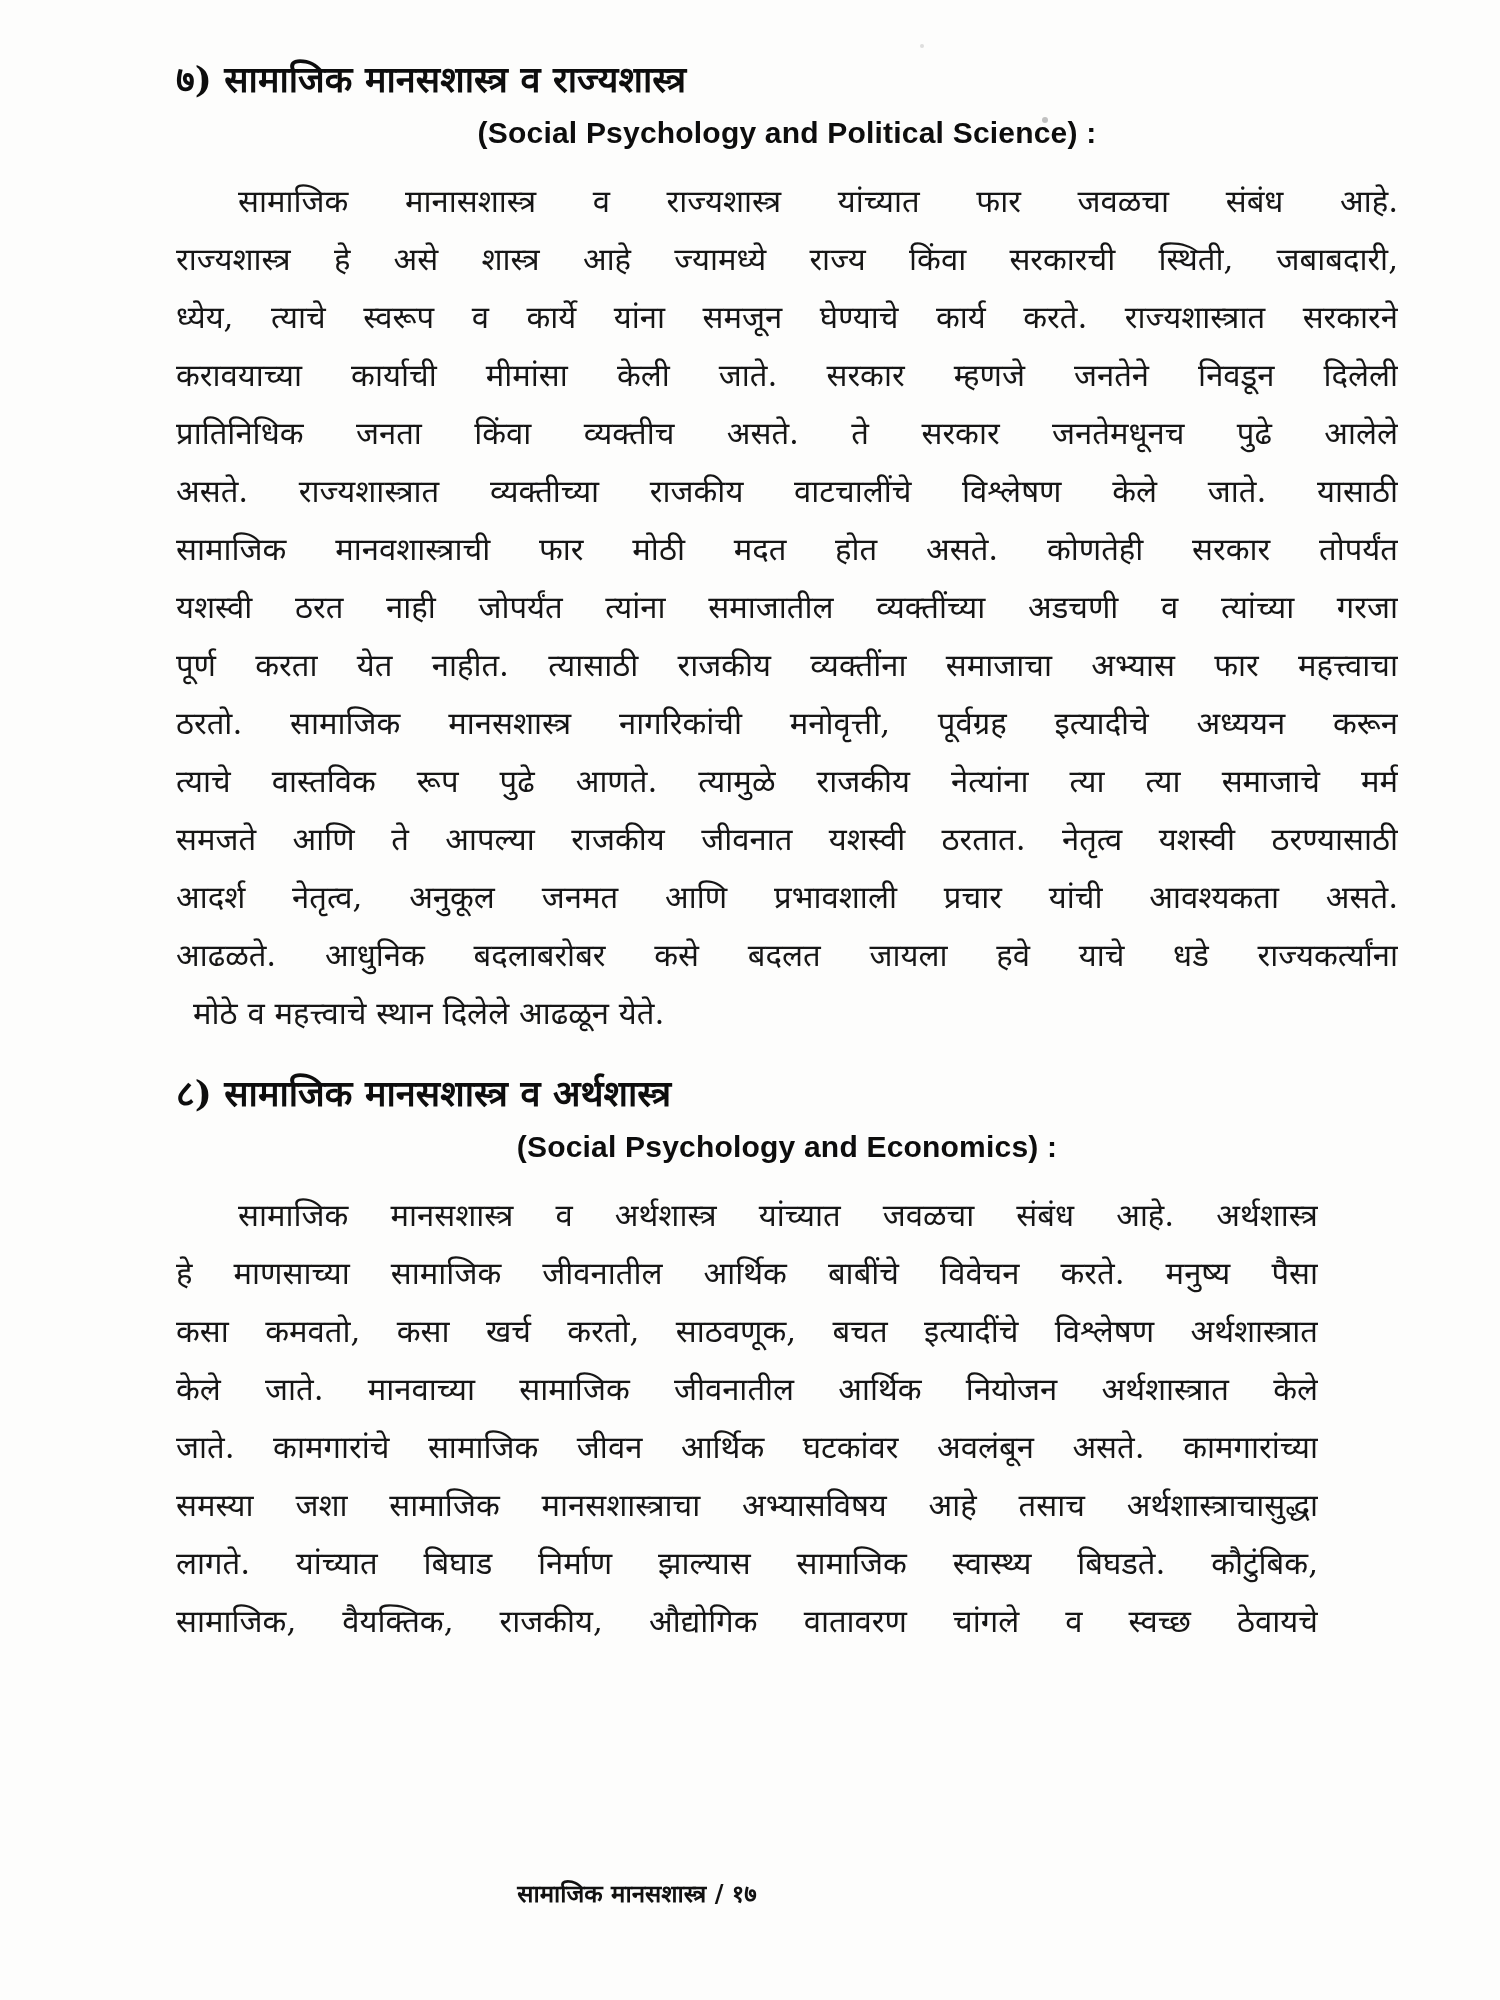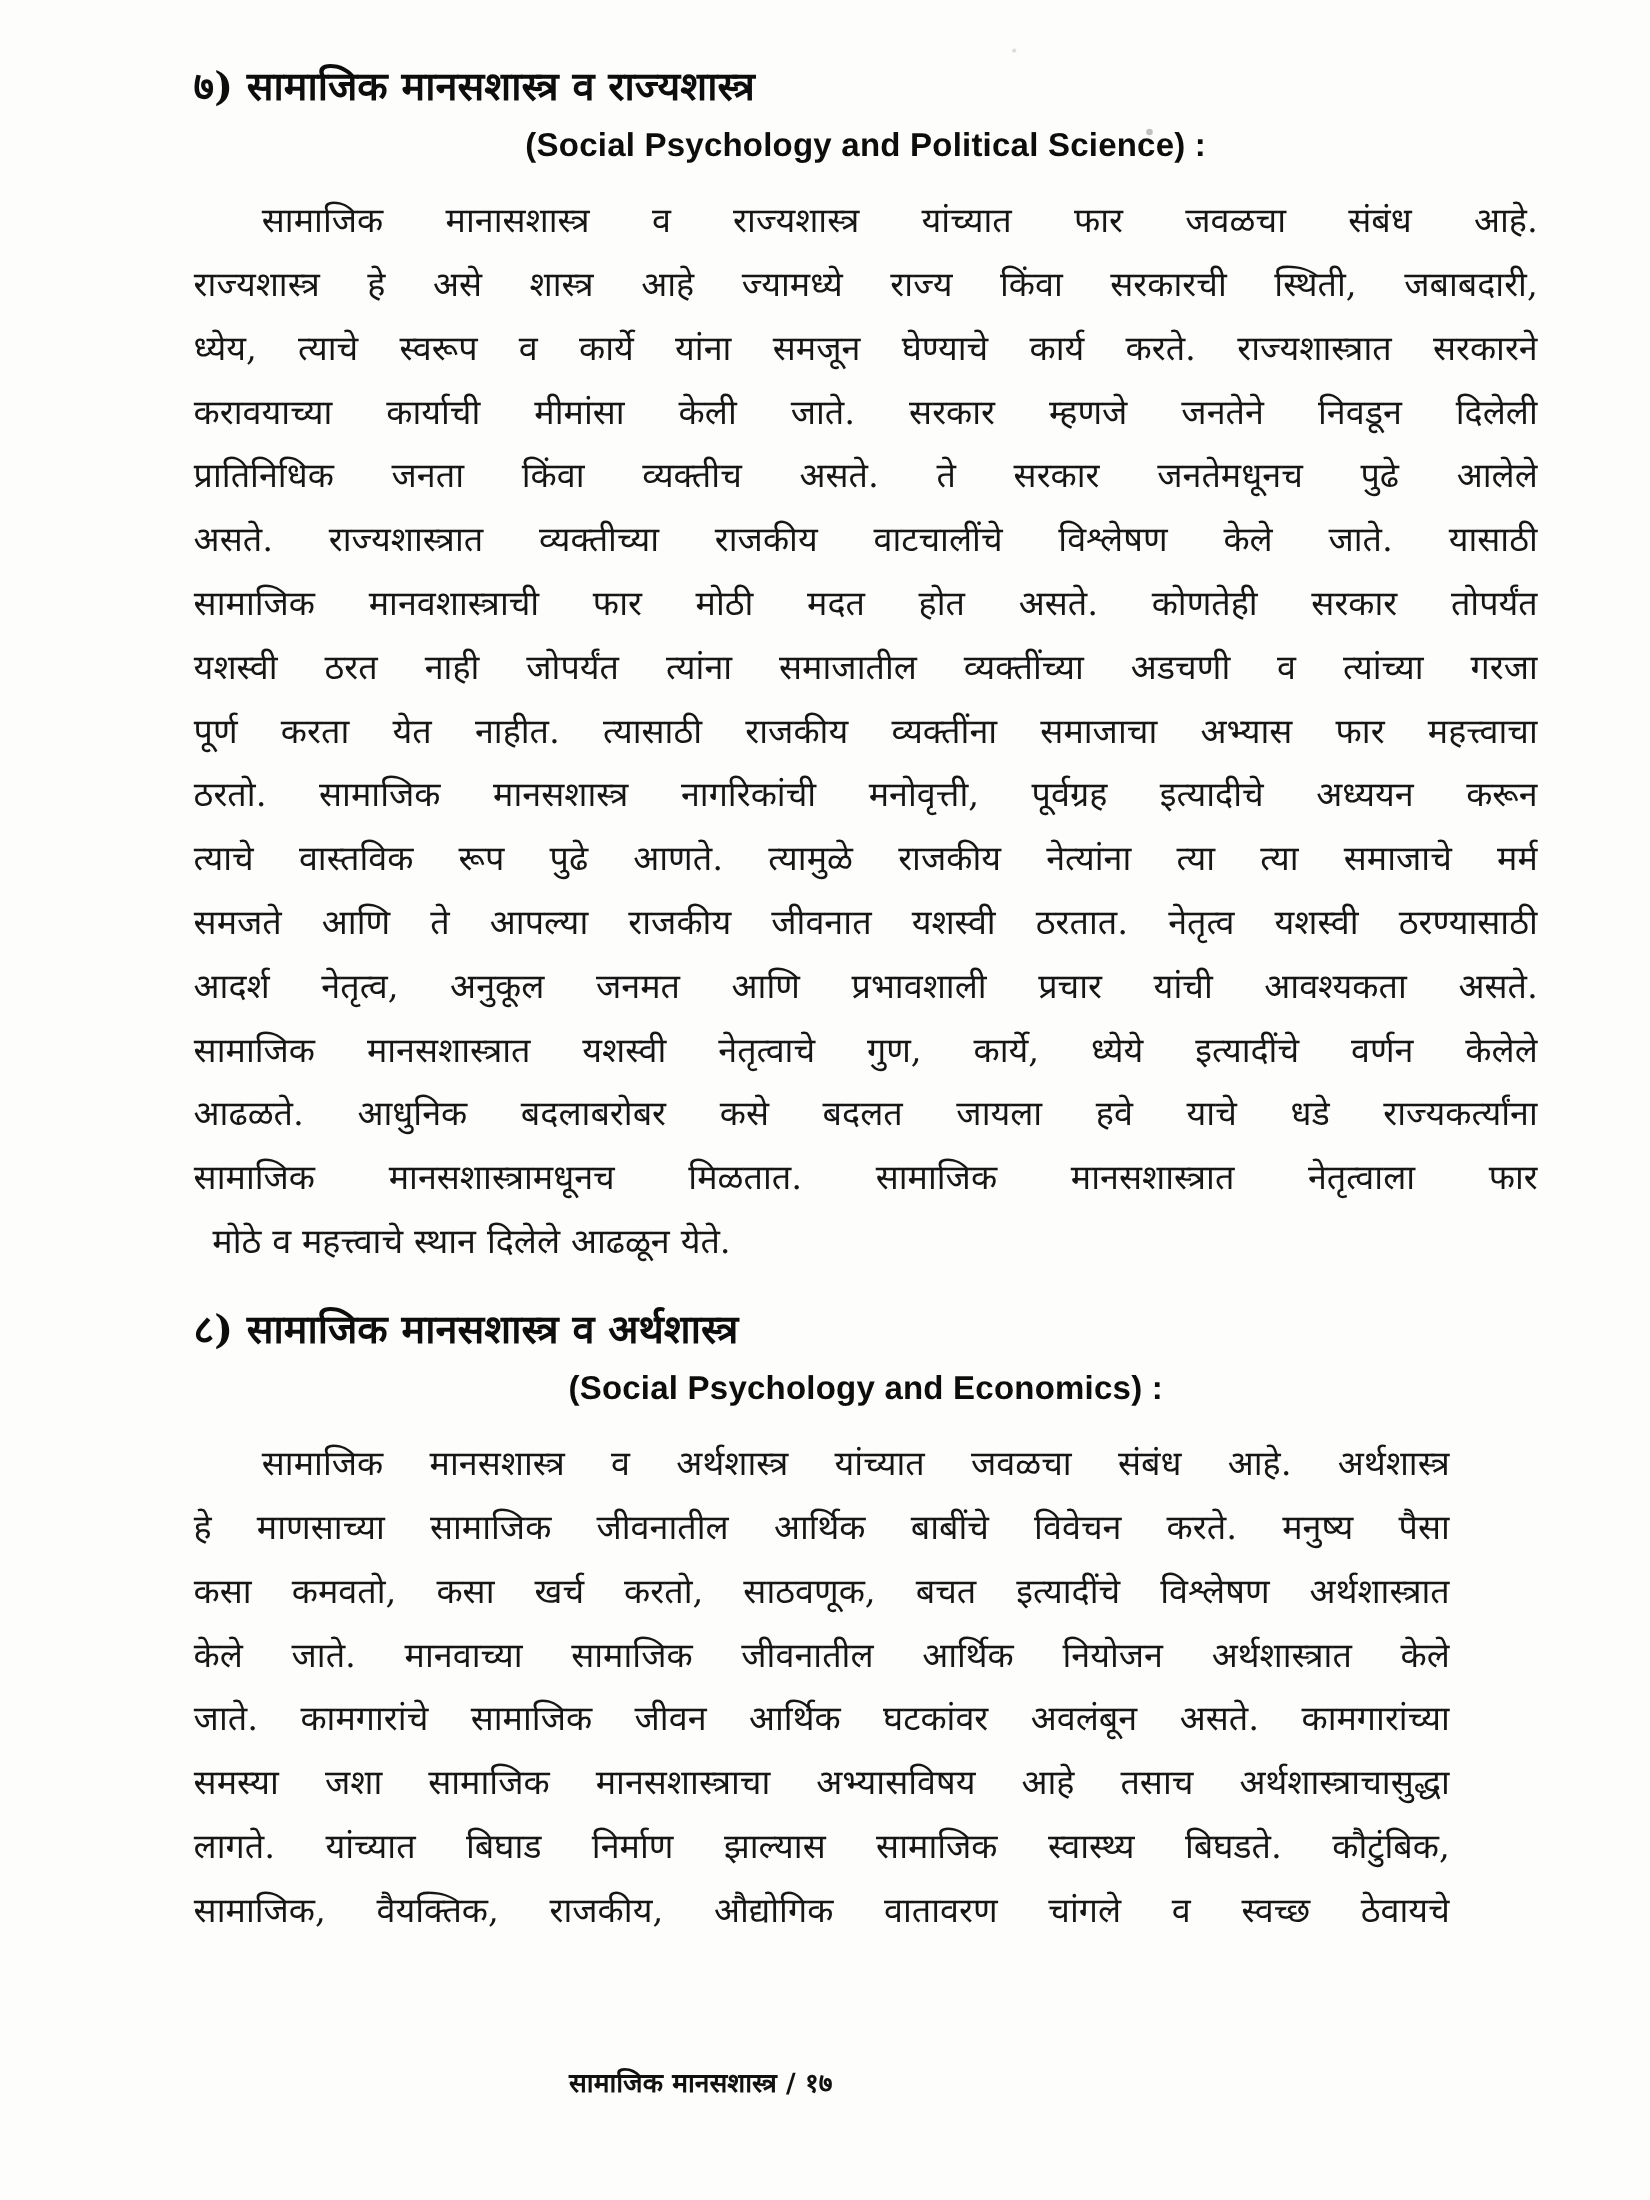--- a/index.html
+++ b/index.html
@@ -102,23 +102,21 @@
           <div class="line">करावयाच्या कार्याची मीमांसा केली जाते. सरकार म्हणजे जनतेने निवडून दिलेली</div>
           <div class="line">प्रातिनिधिक जनता किंवा व्यक्तीच असते. ते सरकार जनतेमधूनच पुढे आलेले</div>
           <div class="line">असते. राज्यशास्त्रात व्यक्तीच्या राजकीय वाटचालींचे विश्लेषण केले जाते. यासाठी</div>
           <div class="line">सामाजिक मानवशास्त्राची फार मोठी मदत होत असते. कोणतेही सरकार तोपर्यंत</div>
           <div class="line">यशस्वी ठरत नाही जोपर्यंत त्यांना समाजातील व्यक्तींच्या अडचणी व त्यांच्या गरजा</div>
           <div class="line">पूर्ण करता येत नाहीत. त्यासाठी राजकीय व्यक्तींना समाजाचा अभ्यास फार महत्त्वाचा</div>
           <div class="line">ठरतो. सामाजिक मानसशास्त्र नागरिकांची मनोवृत्ती, पूर्वग्रह इत्यादीचे अध्ययन करून</div>
           <div class="line">त्याचे वास्तविक रूप पुढे आणते. त्यामुळे राजकीय नेत्यांना त्या त्या समाजाचे मर्म</div>
           <div class="line">समजते आणि ते आपल्या राजकीय जीवनात यशस्वी ठरतात. नेतृत्व यशस्वी ठरण्यासाठी</div>
           <div class="line">आदर्श नेतृत्व, अनुकूल जनमत आणि प्रभावशाली प्रचार यांची आवश्यकता असते.</div>
-          <div class="line">सामाजिक मानसशास्त्रात यशस्वी नेतृत्वाचे गुण, कार्ये, ध्येये इत्यादींचे वर्णन केलेले</div>
           <div class="line">आढळते. आधुनिक बदलाबरोबर कसे बदलत जायला हवे याचे धडे राज्यकर्त्यांना</div>
-          <div class="line">सामाजिक मानसशास्त्रामधूनच मिळतात. सामाजिक मानसशास्त्रात नेतृत्वाला फार</div>
           <div class="line">मोठे व महत्त्वाचे स्थान दिलेले आढळून येते.</div>
         </div>
     </section>
 
     <section class="section-2">
       <h2 class="heading-mr">८) सामाजिक मानसशास्त्र व अर्थशास्त्र</h2>
       <h3 class="heading-en">(Social Psychology and Economics) :</h3>
       <div class="para para-2">
 
       <div class="line">सामाजिक मानसशास्त्र व अर्थशास्त्र यांच्यात जवळचा संबंध आहे. अर्थशास्त्र</div>

